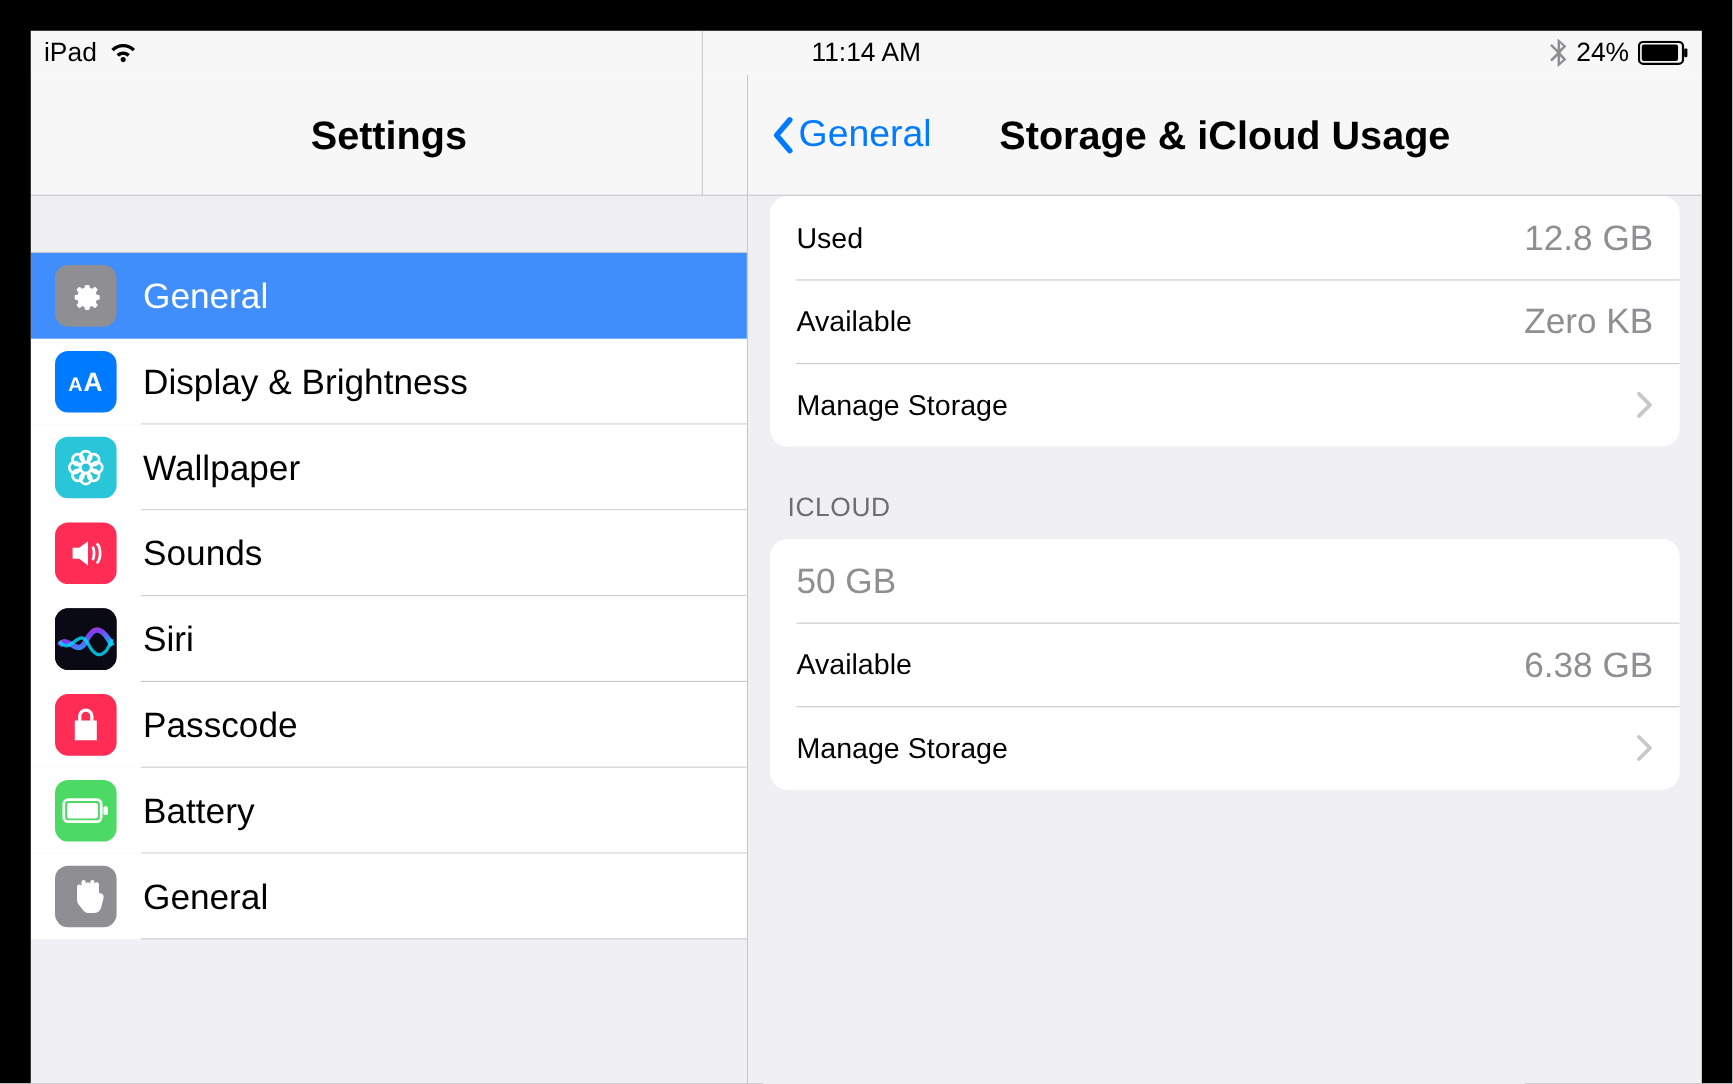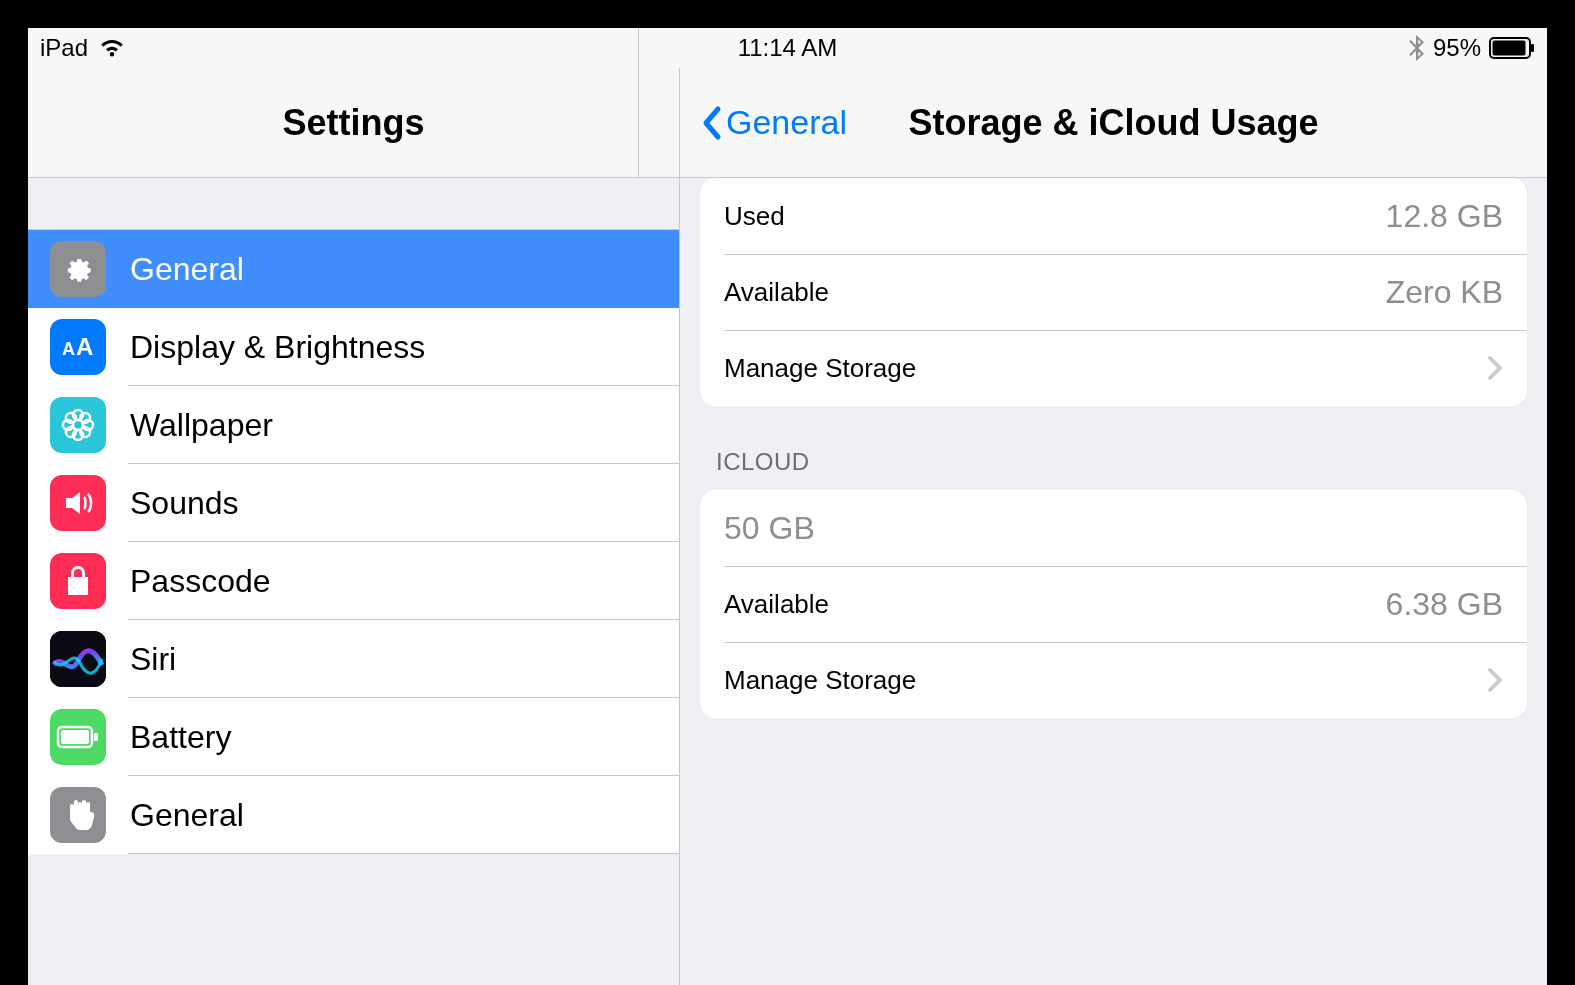--- a/index.html
+++ b/index.html
@@ -67,21 +67,21 @@
       </div>
       <div class="status-center">
         <span>11:14 AM</span>
       </div>
       <div class="status-right">
         <span class="bt-icon">
           <svg width="16" height="26" viewBox="0 0 16 26">
               <path d="M7 0v10.2L1.8 5 .2 6.6 6.6 13 .2 19.4 1.8 21 7 15.8V26l8-7-5.5-6L15 7 7 0zm2.3 4.4L12 7l-2.7 2.6V4.4zm0 17.2v-5.2L12 19l-2.7 2.6z" fill="#8e8e93"></path>
             </svg>
         </span>
-        <span>95%</span>
+        <span>24%</span>
         <span class="battery-icon">
           <svg width="46" height="22" viewBox="0 0 46 22">
               <rect x="1" y="1" width="40" height="20" rx="4" ry="4" fill="none" stroke="#000" stroke-width="2"></rect>
               <rect x="3.5" y="3.5" width="33" height="15" rx="2" fill="#000"></rect>
               <rect x="42" y="7" width="3" height="8" rx="1" fill="#000"></rect>
             </svg>
         </span>
       </div>
     </div>
 
@@ -139,49 +139,49 @@
               <svg width="36" height="36" viewBox="0 0 36 36">
                   <path fill="#fff" d="M6 13v10h6l8 6V7l-8 6H6z"></path>
                   <path fill="none" stroke="#fff" stroke-width="2.5" d="M24 12c2 2 2 10 0 12M28 9c4 4 4 14 0 18"></path>
                 </svg>
             </div>
             <span class="sb-label">Sounds</span>
             <div class="sep"></div>
           </div>
 
           <div class="sb-item">
-            <div class="sb-icon" style="background:#ff2d55;">
-              <svg width="30" height="36" viewBox="0 0 30 36">
-                  <path fill="#fff" d="M22 14v-4a7 7 0 0 0-14 0v4H5v18h20V14h-3zm-11-4a4 4 0 0 1 8 0v4h-8v-4z"></path>
-                </svg>
-            </div>
-            <span class="sb-label">Passcode</span>
-            <div class="sep"></div>
-          </div>
-
-          <div class="sb-item">
             <div class="sb-icon" style="background:#000;">
               <svg width="56" height="56" viewBox="0 0 56 56">
                   <defs>
                     <linearGradient id="sg1" x1="0" y1="0" x2="1" y2="1">
                       <stop offset="0%" stop-color="#ff2d88"></stop>
                       <stop offset="40%" stop-color="#7b3ff2"></stop>
                       <stop offset="100%" stop-color="#00c6ff"></stop>
                     </linearGradient>
                   </defs>
                   <rect width="56" height="56" rx="12" fill="#0a0a14"></rect>
                   <path d="M4 34 C 12 22, 20 46, 28 30 S 44 18, 52 34" stroke="url(#sg1)" stroke-width="5" fill="none"></path>
                   <path d="M4 30 C 14 44, 22 16, 30 32 S 46 44, 52 28" stroke="#00e0ff" stroke-width="3" fill="none" opacity="0.8"></path>
                 </svg>
             </div>
             <span class="sb-label">Siri</span>
             <div class="sep"></div>
           </div>
 
           <div class="sb-item">
+            <div class="sb-icon" style="background:#ff2d55;">
+              <svg width="30" height="36" viewBox="0 0 30 36">
+                  <path fill="#fff" d="M22 14v-4a7 7 0 0 0-14 0v4H5v18h20V14h-3zm-11-4a4 4 0 0 1 8 0v4h-8v-4z"></path>
+                </svg>
+            </div>
+            <span class="sb-label">Passcode</span>
+            <div class="sep"></div>
+          </div>
+
+          <div class="sb-item">
             <div class="sb-icon" style="background:#4cd964;">
               <svg width="44" height="24" viewBox="0 0 44 24">
                   <rect x="2" y="2" width="34" height="20" rx="4" fill="none" stroke="#fff" stroke-width="2.5"></rect>
                   <rect x="5" y="5" width="28" height="14" rx="2" fill="#fff"></rect>
                   <rect x="38" y="8" width="4" height="8" rx="1.5" fill="#fff"></rect>
                 </svg>
             </div>
             <span class="sb-label">Battery</span>
             <div class="sep"></div>
           </div>

